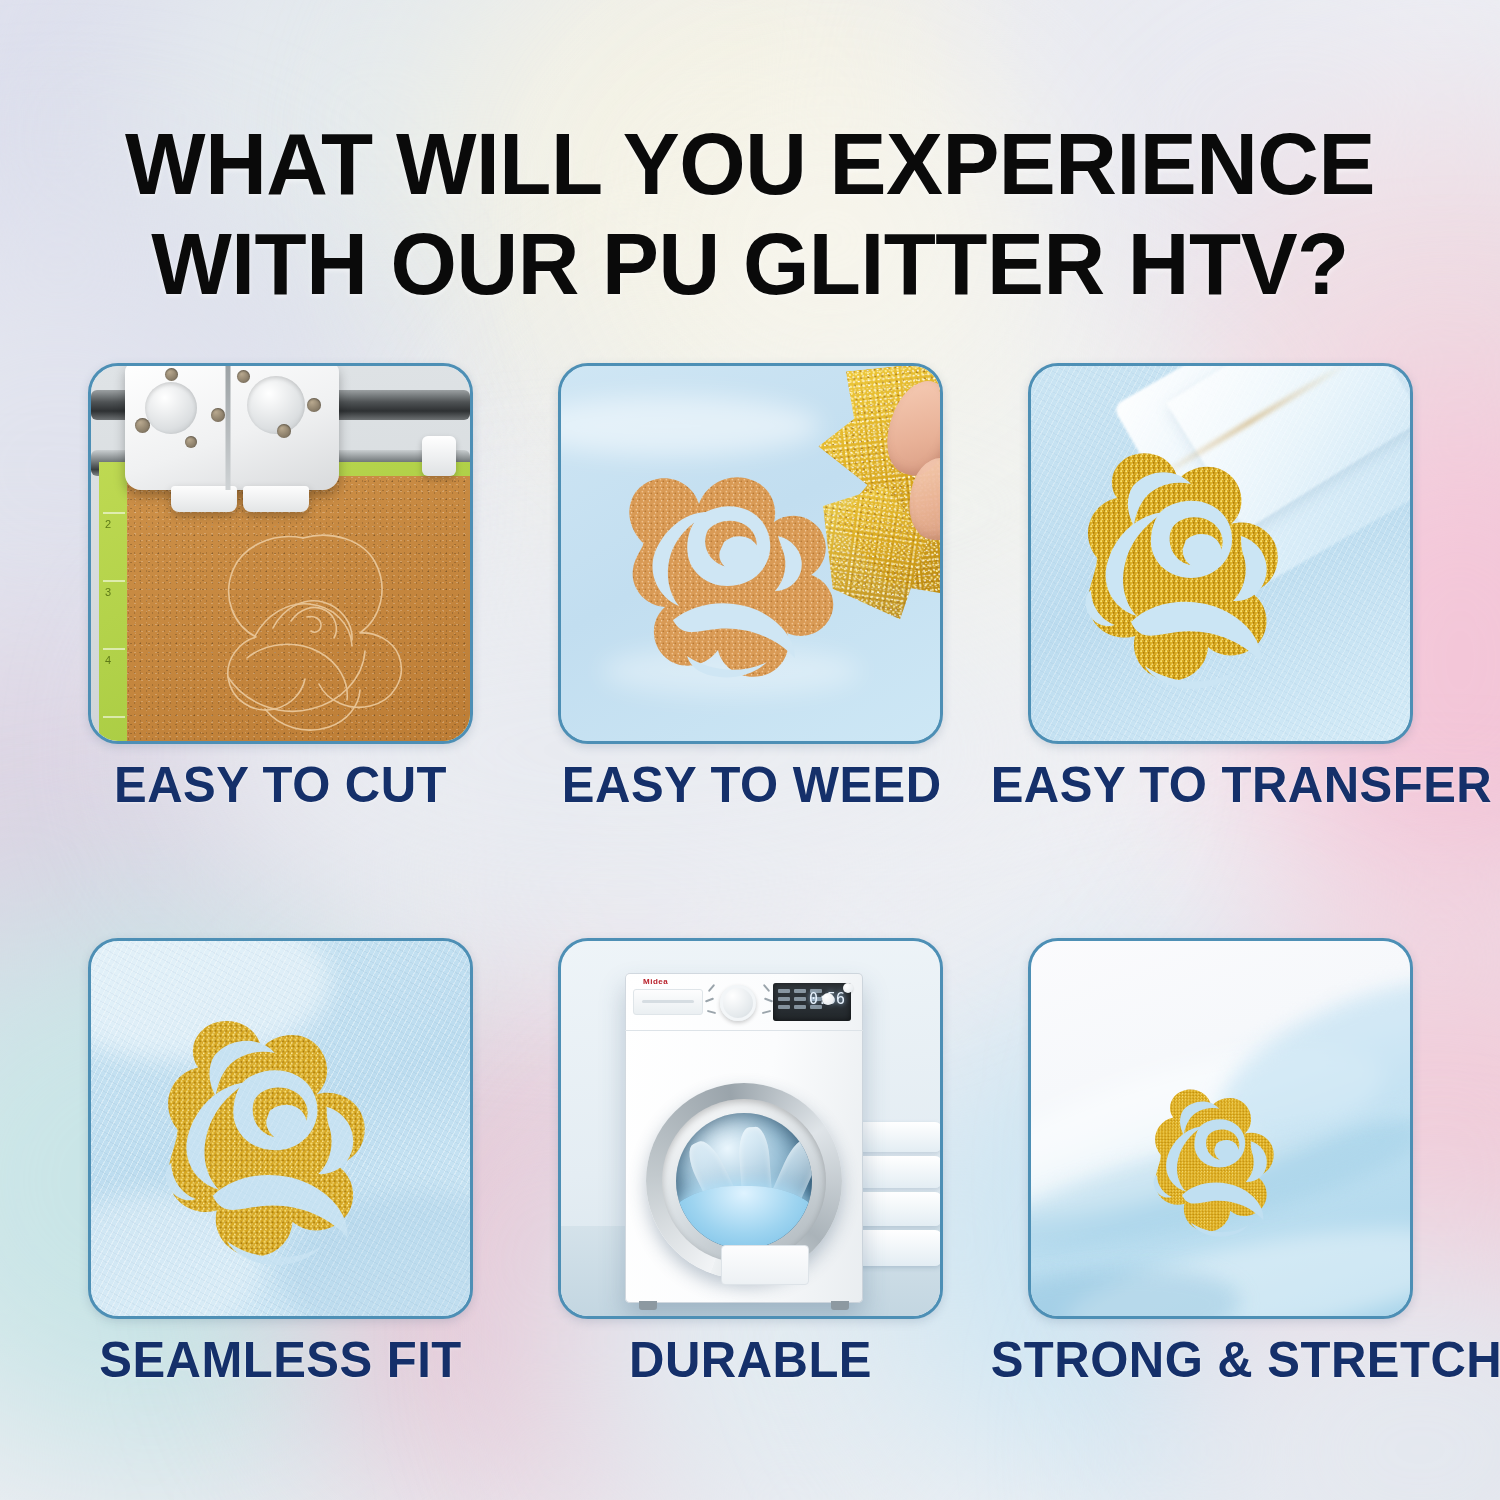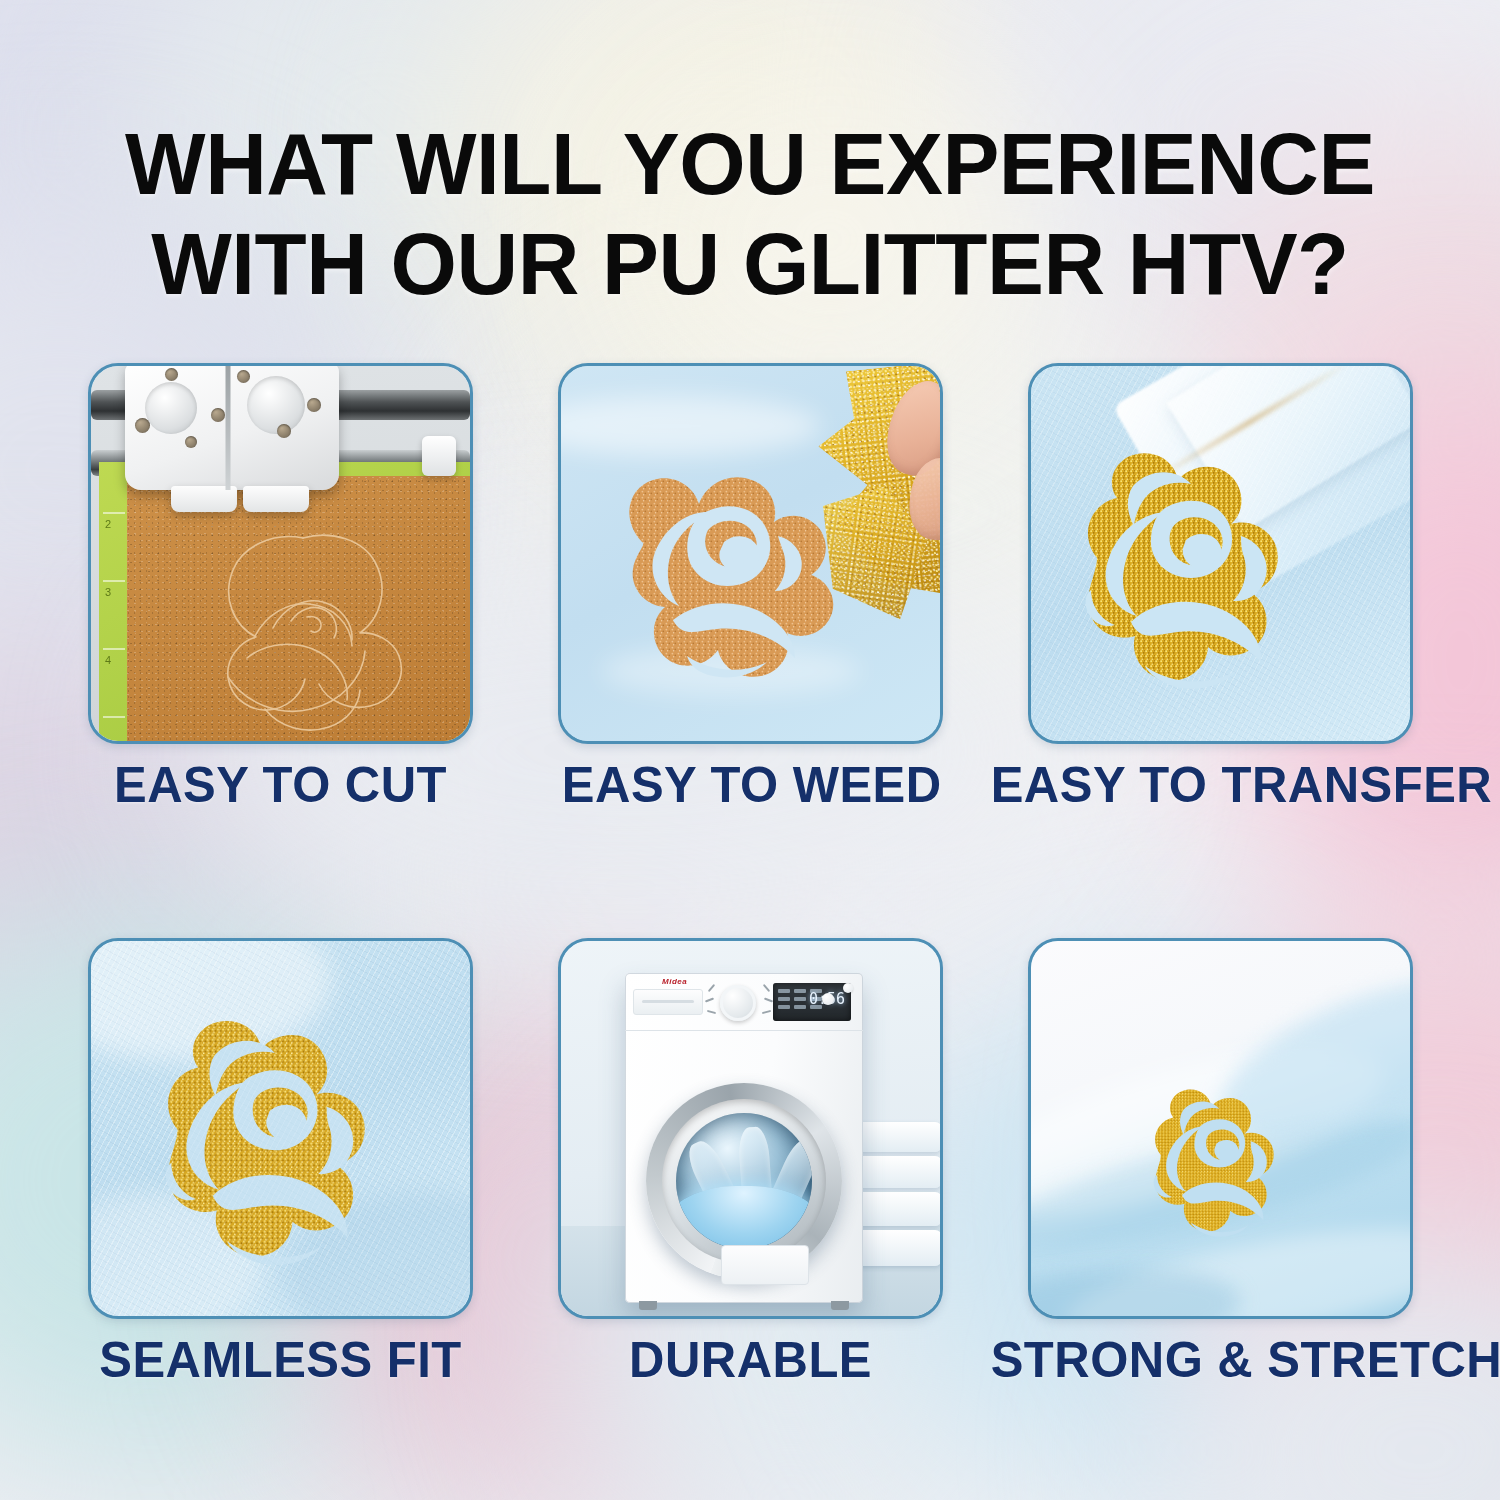--- a/index.html
+++ b/index.html
@@ -197,21 +197,21 @@
     position:absolute; left:0; right:0; top:0; height:58px;
     border-bottom:1px solid #dde3e8;
   }
   .wm-drawer {
     position:absolute; left:8px; top:16px; width:70px; height:26px;
     background:linear-gradient(180deg,#fdfdfe,#eaeff2);
     border:1px solid #dfe5e9; border-radius:3px;
   }
   .wm-drawer:after{ content:""; position:absolute; left:8px; right:8px; top:10px; height:3px;
     background:#d6dde2; border-radius:2px; }
-  .wm-logo { position:absolute; left:18px; top:4px; font-size:8px; color:#b9222c; letter-spacing:0.5px; font-style:italic; font-weight:bold;margin-left:19px;}
+  .wm-logo { position:absolute; left:18px; top:4px; font-size:8px; color:#b9222c; letter-spacing:0.5px; font-weight:bold;}
   .wm-dial {
     position:absolute; left:95px; top:12px; width:36px; height:36px; border-radius:50%;
     background:radial-gradient(circle at 35% 30%,#ffffff,#e4e9ec 60%,#c8d0d6);
     box-shadow:0 2px 4px rgba(0,0,0,0.2), inset 0 0 0 3px #f3f6f8;
   }
   .wm-dialticks { position:absolute; left:80px; top:6px; width:68px; height:48px; }
   .wm-dialticks i { position:absolute; width:9px; height:2px; background:#9aa4ab; border-radius:1px; }
   .wm-display {
     position:absolute; left:148px; top:10px; width:78px; height:38px;
     background:linear-gradient(180deg,#33393e,#22272b);

